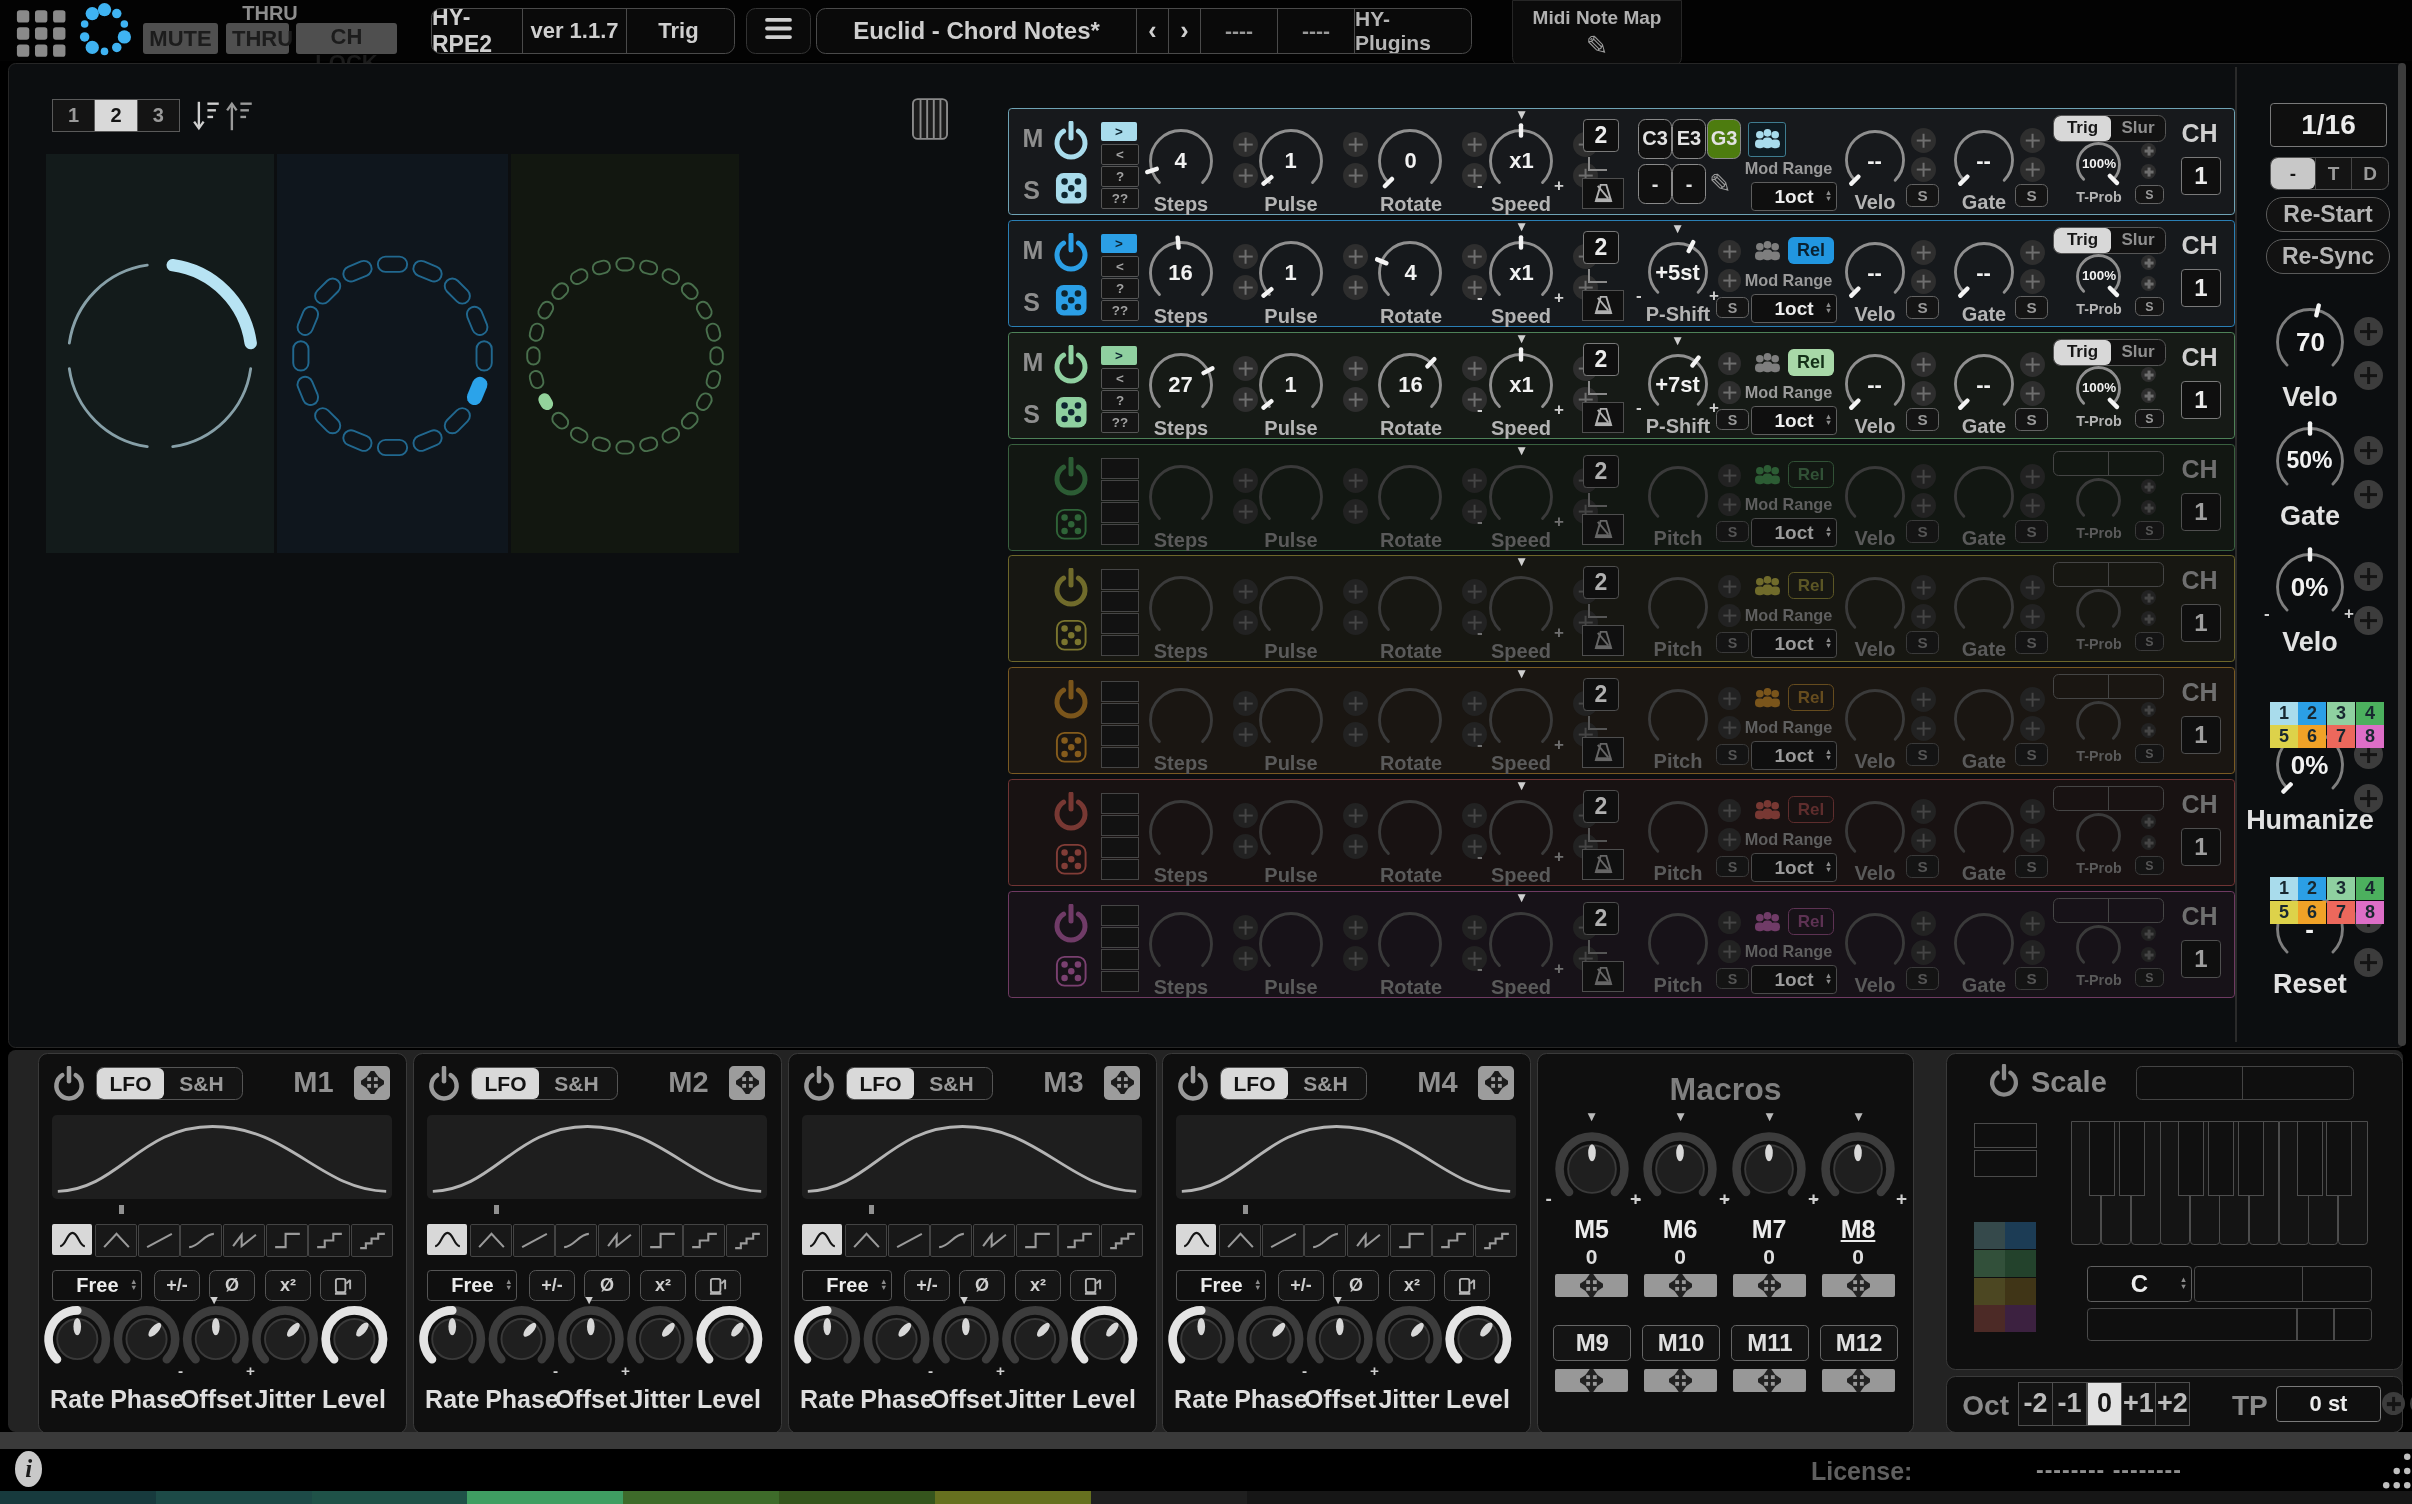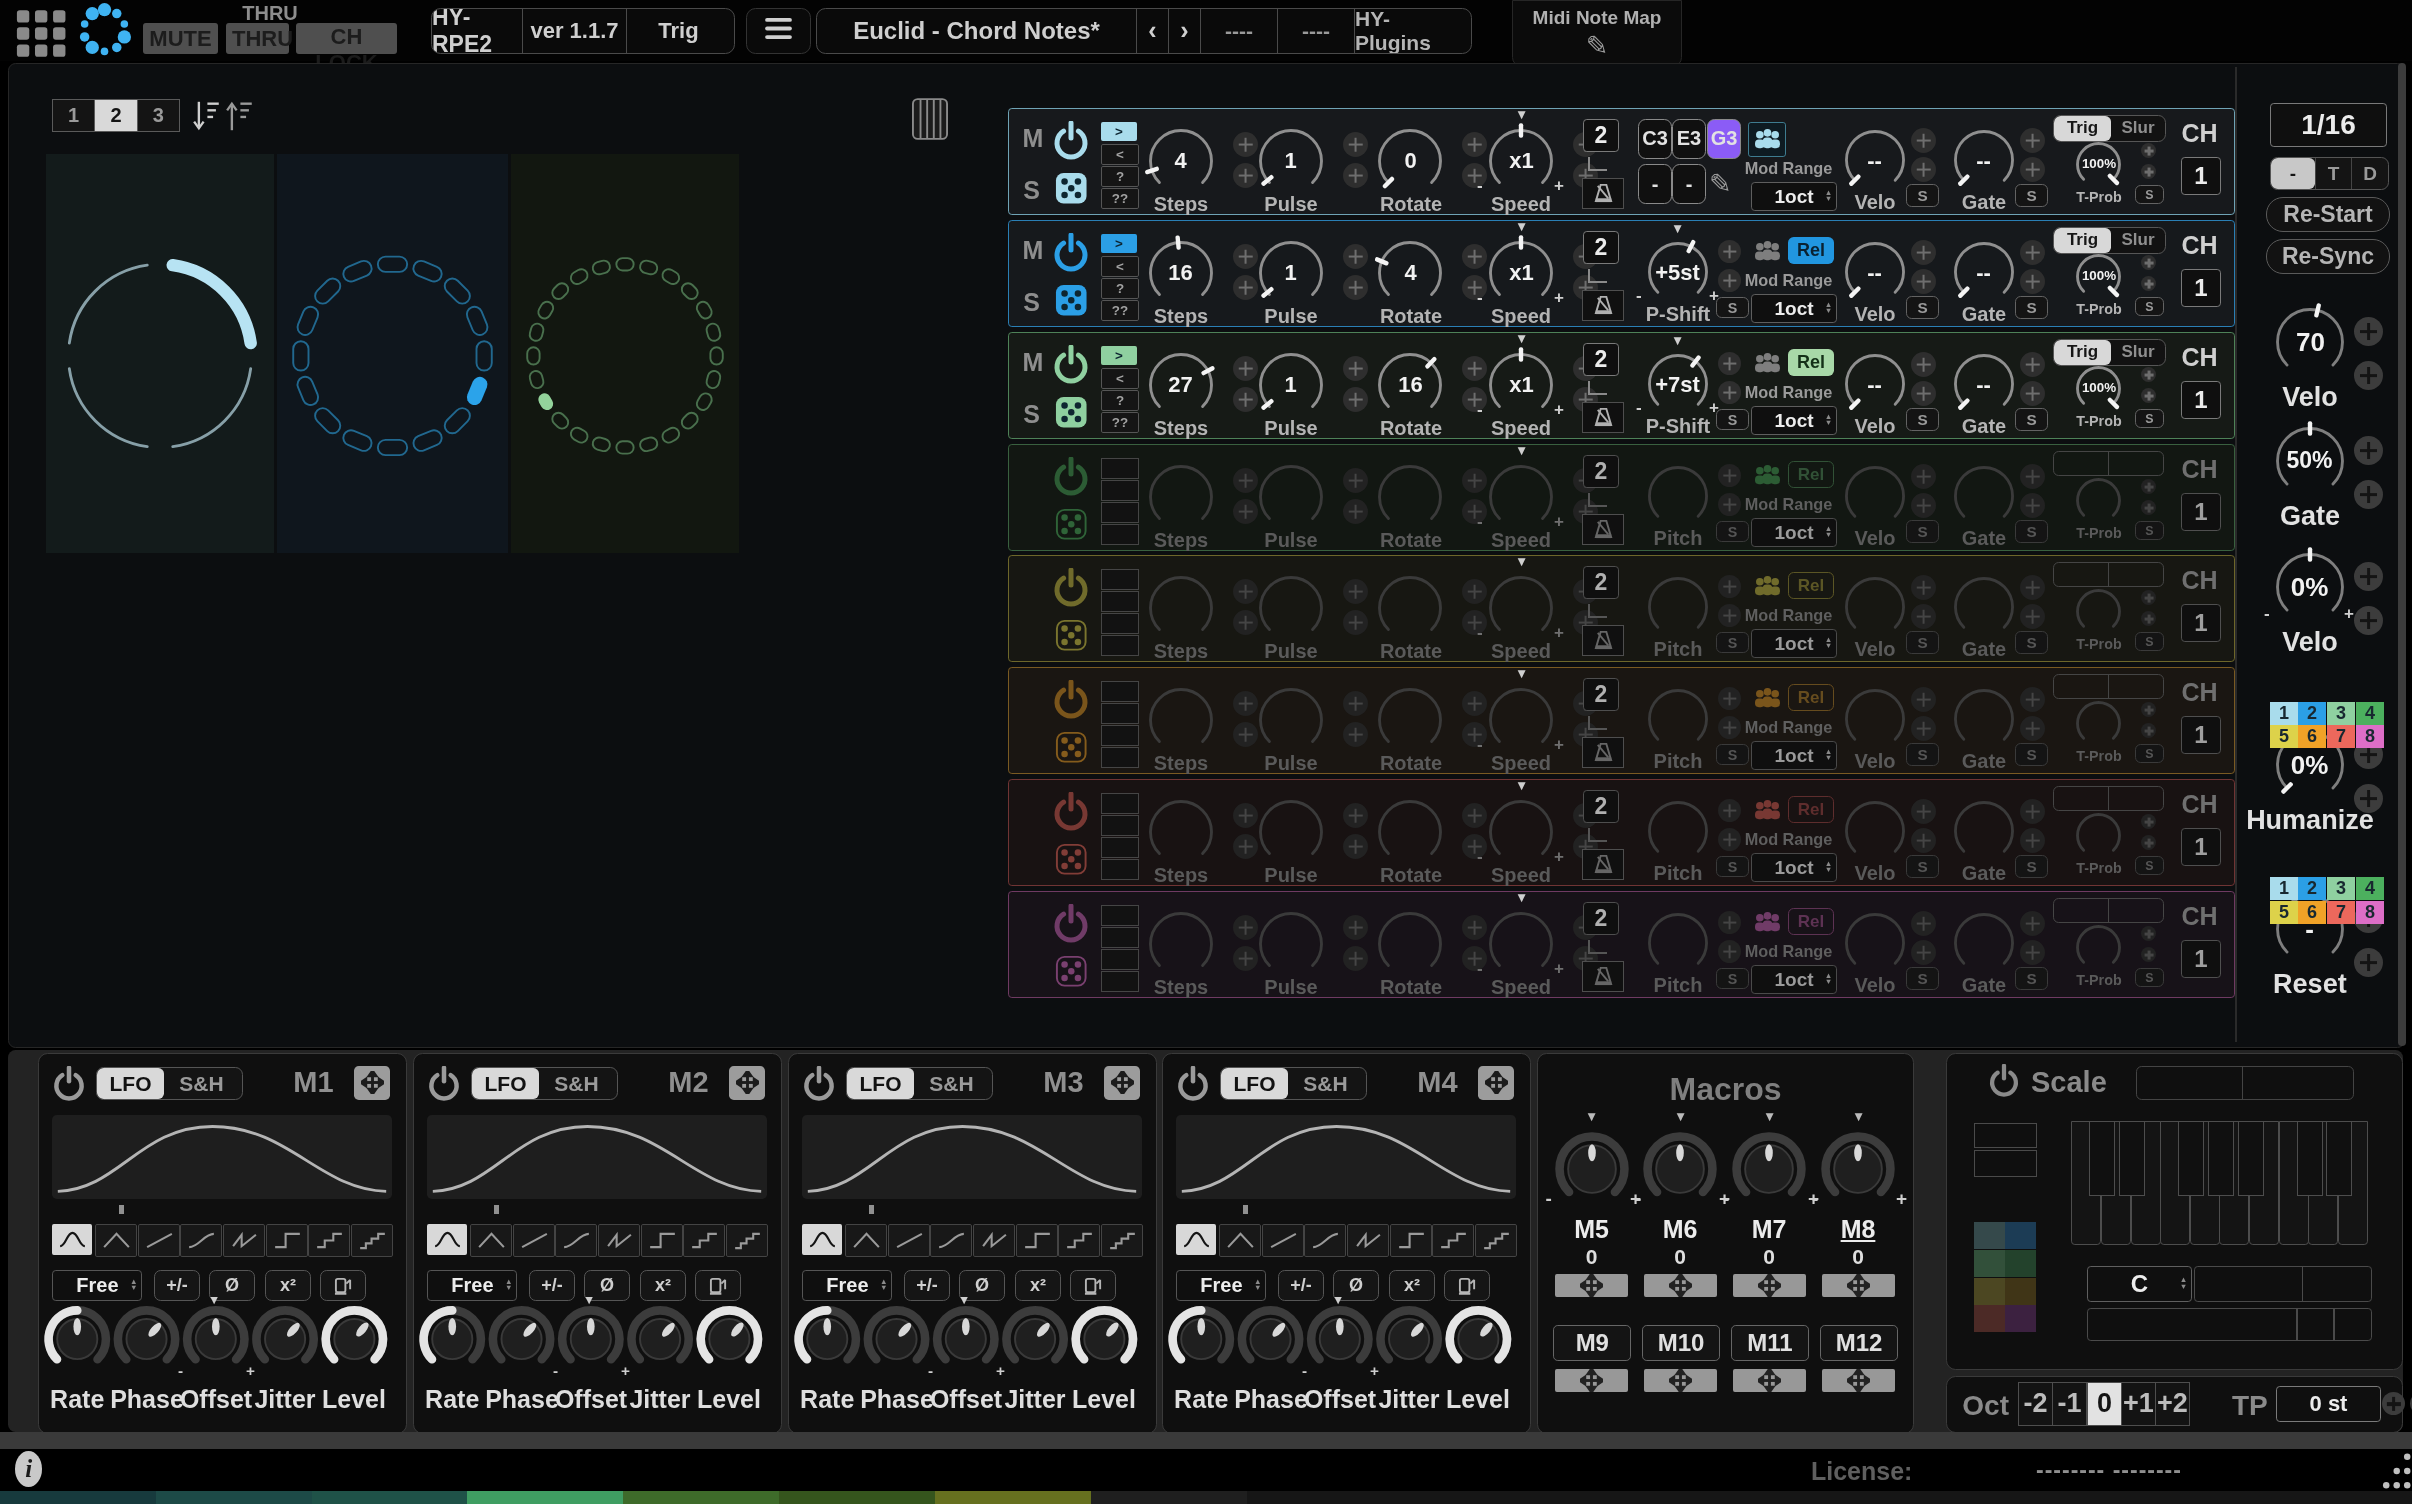--- a/index.html
+++ b/index.html
@@ -261,21 +261,21 @@
         <div class="abs" style="left:579px;top:48px;width:17px;height:12.4px;border-left:2.9px solid #8a8a8a;border-bottom:2.9px solid #8a8a8a;"></div>
         <div class="abs cc" style="left:573px;top:69px;width:40px;height:29px;border:1px solid #4e4e4e;background:#101010;">
    <svg width="21" height="21" viewBox="0 0 22 22">
      <path d="M8 2 L14 2 L19 19 L3 19 Z" fill="none" stroke="#b0b0b0" stroke-width="2"></path>
      <rect x="3" y="16" width="16" height="4" fill="#b0b0b0"></rect>
      <line x1="5" y1="3" x2="16" y2="16" stroke="#b0b0b0" stroke-width="2"></line>
           </svg>
         </div>
         <div class="abs cc b" style="left:629px;top:9.6px;width:32px;height:38px;border:1.9px solid #8a8a8a;border-radius:7.6px;font-size:20px;color:#e2e2e2;background:#101010;">C3</div>
         <div class="abs cc b" style="left:663px;top:9.6px;width:32px;height:38px;border:1.9px solid #8a8a8a;border-radius:7.6px;font-size:20px;color:#e2e2e2;background:#101010;">E3</div>
-        <div class="abs cc b" style="left:698px;top:9.6px;width:32px;height:38px;border:1.9px solid #8a8a8a;border-radius:7.6px;font-size:20px;color:#e2e2e2;background:#8b5cf6;">G3</div>
+        <div class="abs cc b" style="left:698px;top:9.6px;width:32px;height:38px;border:1.9px solid #8a8a8a;border-radius:7.6px;font-size:20px;color:#e2e2e2;background:#4d7c0f;">G3</div>
         <div class="abs cc b" style="left:629px;top:55px;width:32px;height:38px;border:1.9px solid #8a8a8a;border-radius:7.6px;font-size:20px;color:#e2e2e2;background:#101010;">-</div>
         <div class="abs cc b" style="left:663px;top:55px;width:32px;height:38px;border:1.9px solid #8a8a8a;border-radius:7.6px;font-size:20px;color:#e2e2e2;background:#101010;">-</div>
         <div class="abs" style="left:700px;top:59px;font-size:27px;color:#9a9a9a;">✎</div>
         <div class="abs" style="left:739px;top:13.4px;width:36px;height:32.5px;border:1.9px solid #3e7c90;background:#0e1b22;border-radius:2.9px;"></div>
         <div class="abs" style="left:743px;top:19px;opacity:1">
   <svg width="31" height="23" viewBox="0 0 32 24">
             <g fill="#a9dcec">
     <circle cx="8" cy="7" r="4"></circle>
               <circle cx="16" cy="5" r="4"></circle>
               <circle cx="24" cy="7" r="4"></circle>

